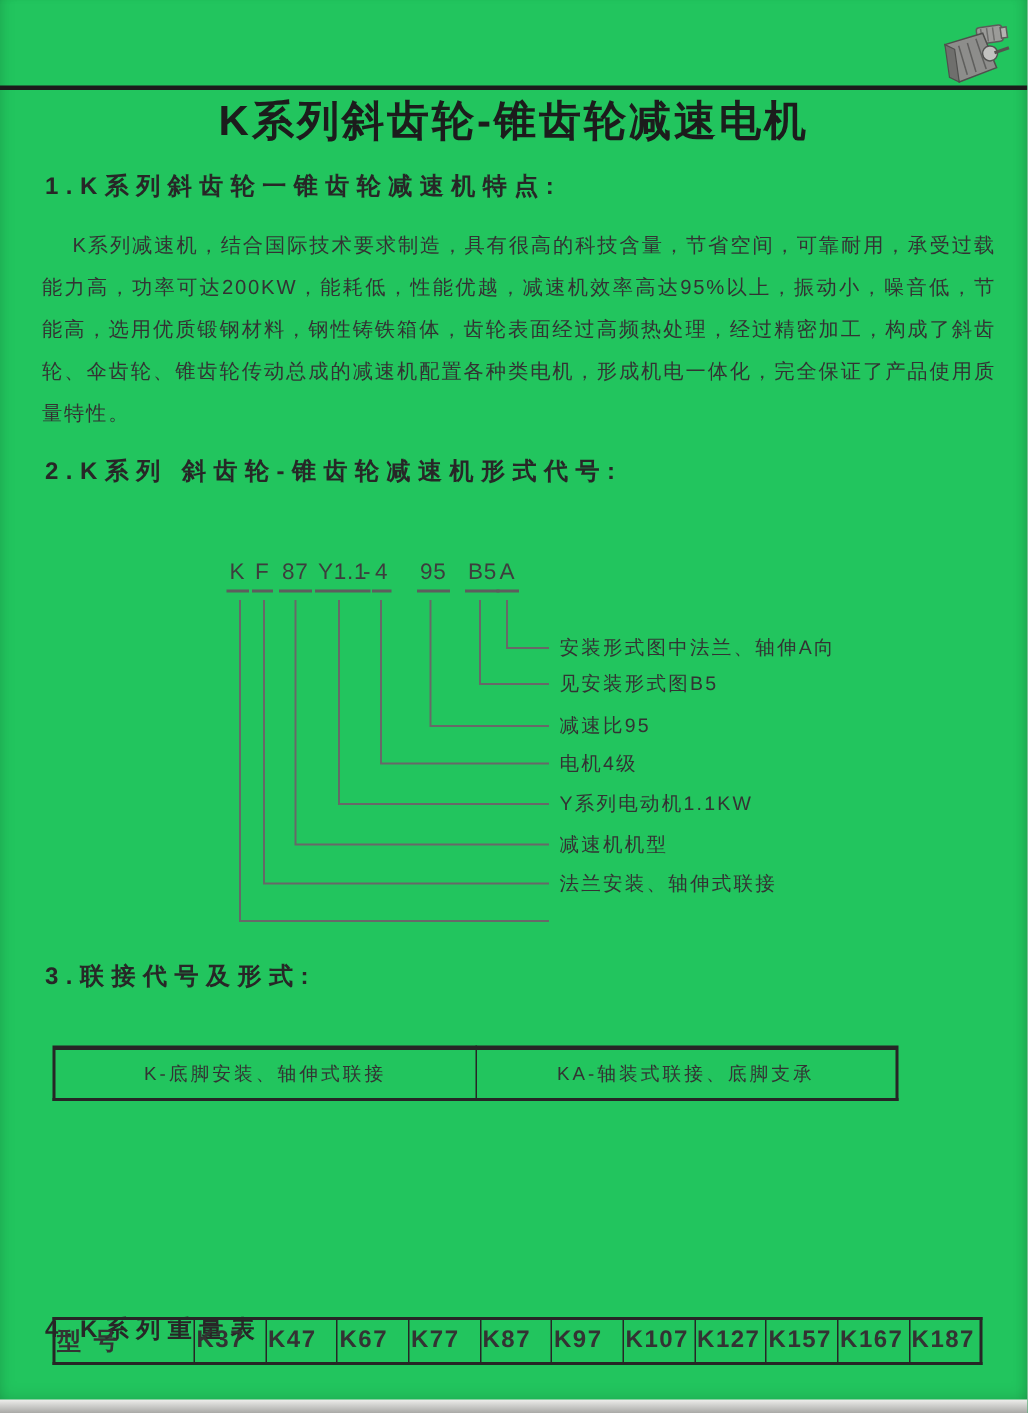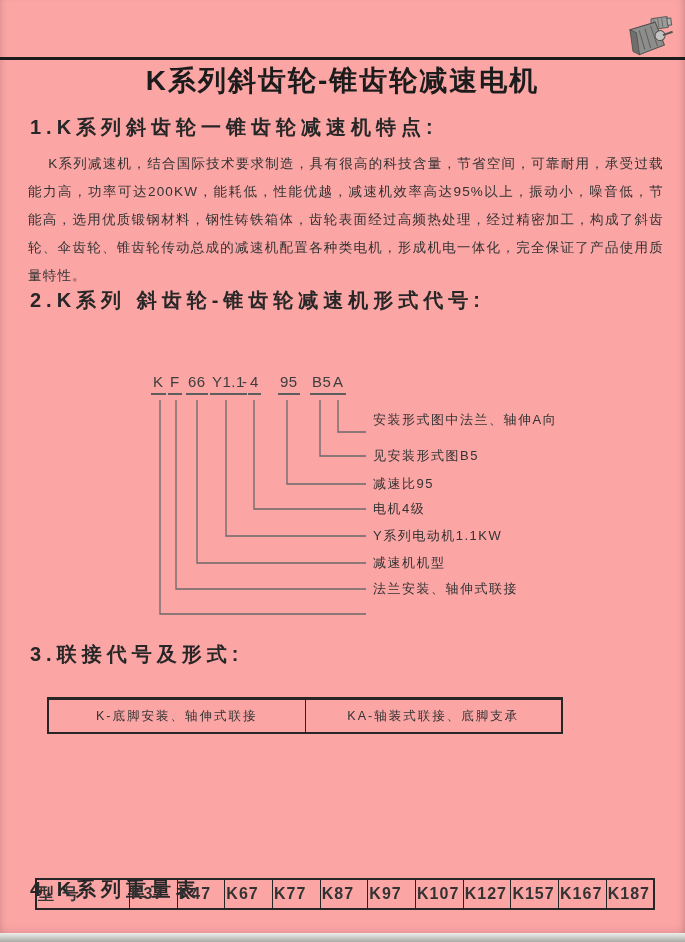--- a/index.html
+++ b/index.html
@@ -1,55 +1,55 @@
 <!DOCTYPE html>
 <html><head>
 <meta charset="utf-8">
 <style>
   html,body{margin:0;padding:0;background:#d8d8d6;}
   .page{
     position:relative;width:685px;height:942px;margin:0 auto;
-    background:#fca5a5;overflow:hidden;color:#2e2e2e;
+    background:#22c55e;overflow:hidden;color:#2e2e2e;
     font-family:"Liberation Sans","DejaVu Sans",sans-serif;
     box-shadow:inset 0 -10px 14px -6px rgba(0,0,0,.35),
                inset -5px 0 10px -7px rgba(0,0,0,.20),
                inset 5px 0 10px -8px rgba(0,0,0,.12);
   }
   .top-rule{position:absolute;left:0;top:57px;width:685px;height:3px;background:#1b1b1b;}
   .doc-title{
     position:absolute;left:0;top:62px;width:100%;text-align:center;
     font-size:28px;font-weight:bold;letter-spacing:2px;color:#1c1c1c;
   }
   .sec-heading{
-    position:absolute;left:30px;font-size:20px;font-weight:700;
+    position:absolute;left:30px;font-size:16px;font-weight:700;
     letter-spacing:5px;color:#272727;white-space:nowrap;
   }
-  #h1{top:114px;} #h2{top:287px;text-align:right;} #h3{top:641px;} #h4{top:876px;}
+  #h1{top:114px;} #h2{top:304px;text-align:right;} #h3{top:641px;} #h4{top:876px;}
   .features-para{
     position:absolute;left:28px;top:150px;width:636px;
     font-size:13.5px;line-height:28px;letter-spacing:1.2px;
     text-align:justify;text-indent:1.5em;color:#333;
   }
   
   .diagram{position:absolute;left:0;top:370px;width:685px;height:262px;}
   .diagram svg{position:absolute;left:0;top:0;}
   .code-part{
     position:absolute;top:3px;font-size:15px;color:#3d3d3d;
     letter-spacing:.5px;padding:0 2px 3px;white-space:nowrap;
   }
   .u{border-bottom:2px solid #5d5d5d;}
   .callout-label{
     position:absolute;left:373px;font-size:13px;letter-spacing:1.5px;
     color:#333;white-space:nowrap;line-height:18px;
   }
   
   table{border-collapse:collapse;table-layout:fixed;}
   .conn-table{
-    position:absolute;left:35px;top:697px;width:516px;
-    border:2px solid #262626;border-top-width:3px;margin-left:12px;
+    position:absolute;left:35px;top:697px;width:564px;
+    border:2px solid #262626;border-top-width:3px;
   }
   .conn-table td{
     border:1px solid #262626;height:30px;text-align:center;
     font-size:12.5px;letter-spacing:2px;color:#333;
   }
   .weight-table{
     position:absolute;left:35px;top:878px;width:620px;
     border:2px solid #262626;
   }
   .weight-table td{
@@ -105,29 +105,29 @@
         <polyline points="287,30 287,114 366,114"></polyline>
         <polyline points="254,30 254,139 366,139"></polyline>
         <polyline points="226,30 226,166 366,166"></polyline>
         <polyline points="197,30 197,193 366,193"></polyline>
         <polyline points="176,30 176,219 366,219"></polyline>
         <polyline points="160,30 160,244 366,244"></polyline>
       </g>
     </svg>
     <span class="code-part u" style="left:151px">K</span>
     <span class="code-part u" style="left:168px">F</span>
-    <span class="code-part u" style="left:186px">66</span>
+    <span class="code-part u" style="left:186px">87</span>
     <span class="code-part u" style="left:210px">Y1.1</span>
     <span class="code-part" style="left:240px">-</span>
     <span class="code-part u" style="left:248px">4</span>
     <span class="code-part u" style="left:278px">95</span>
     <span class="code-part u" style="left:310px">B5</span>
     <span class="code-part u" style="left:331px">A</span>
 
-    <div class="callout-label" style="top:41px">安装形式图中法兰、轴伸A向</div>
+    <div class="callout-label" style="top:53px">安装形式图中法兰、轴伸A向</div>
     <div class="callout-label" style="top:77px">见安装形式图B5</div>
     <div class="callout-label" style="top:105px">减速比95</div>
     <div class="callout-label" style="top:130px">电机4级</div>
     <div class="callout-label" style="top:157px">Y系列电动机1.1KW</div>
     <div class="callout-label" style="top:184px">减速机机型</div>
     <div class="callout-label" style="top:210px">法兰安装、轴伸式联接</div>
   </div>
 
   <div class="sec-heading" id="h3">3.联接代号及形式:</div>
 

